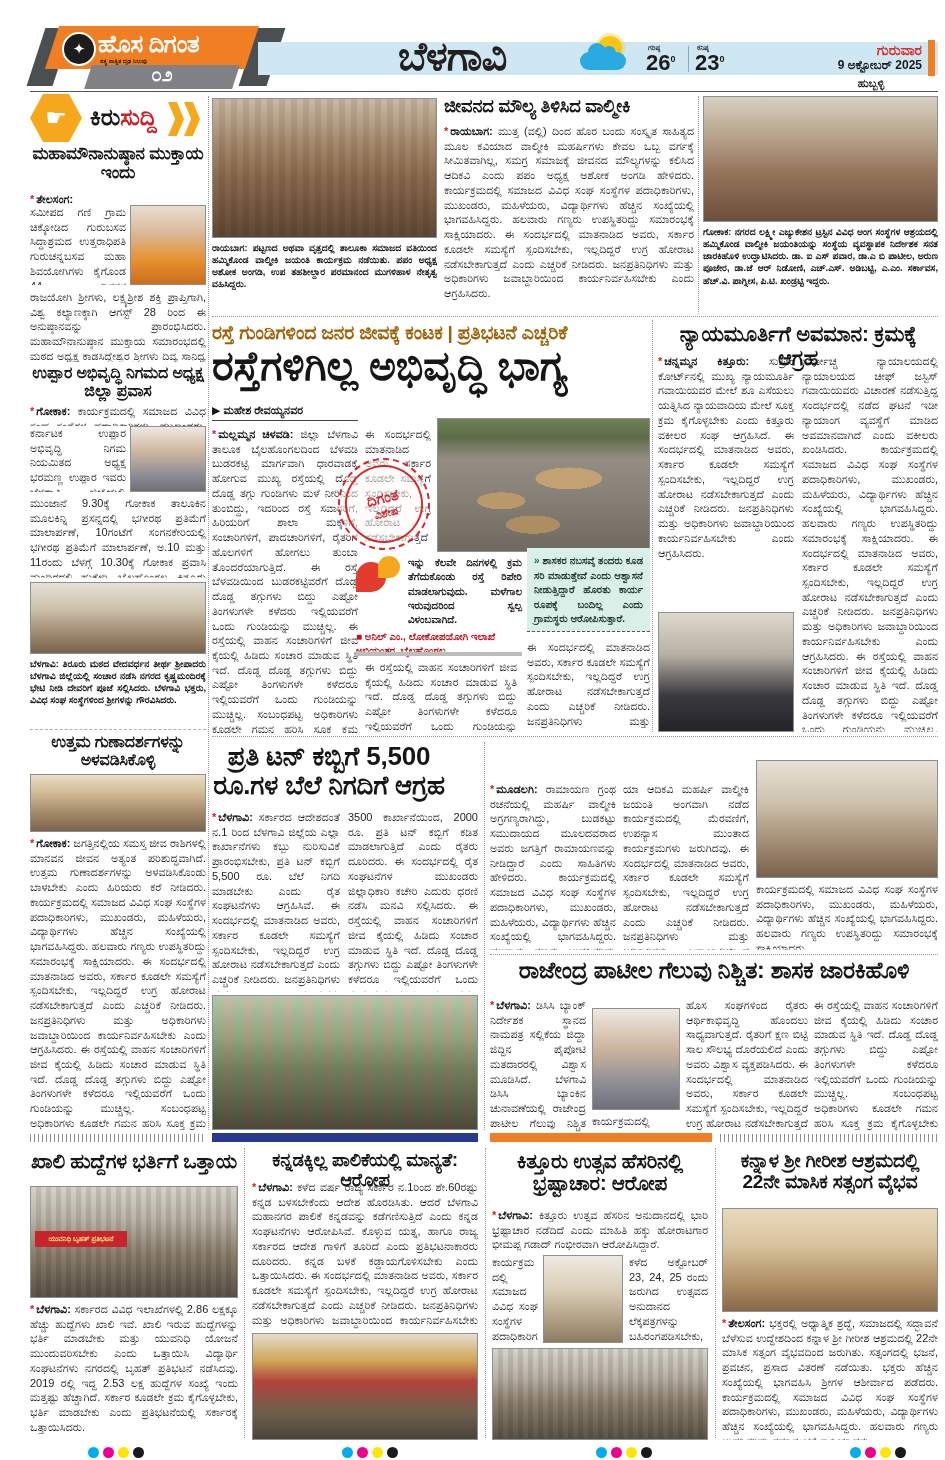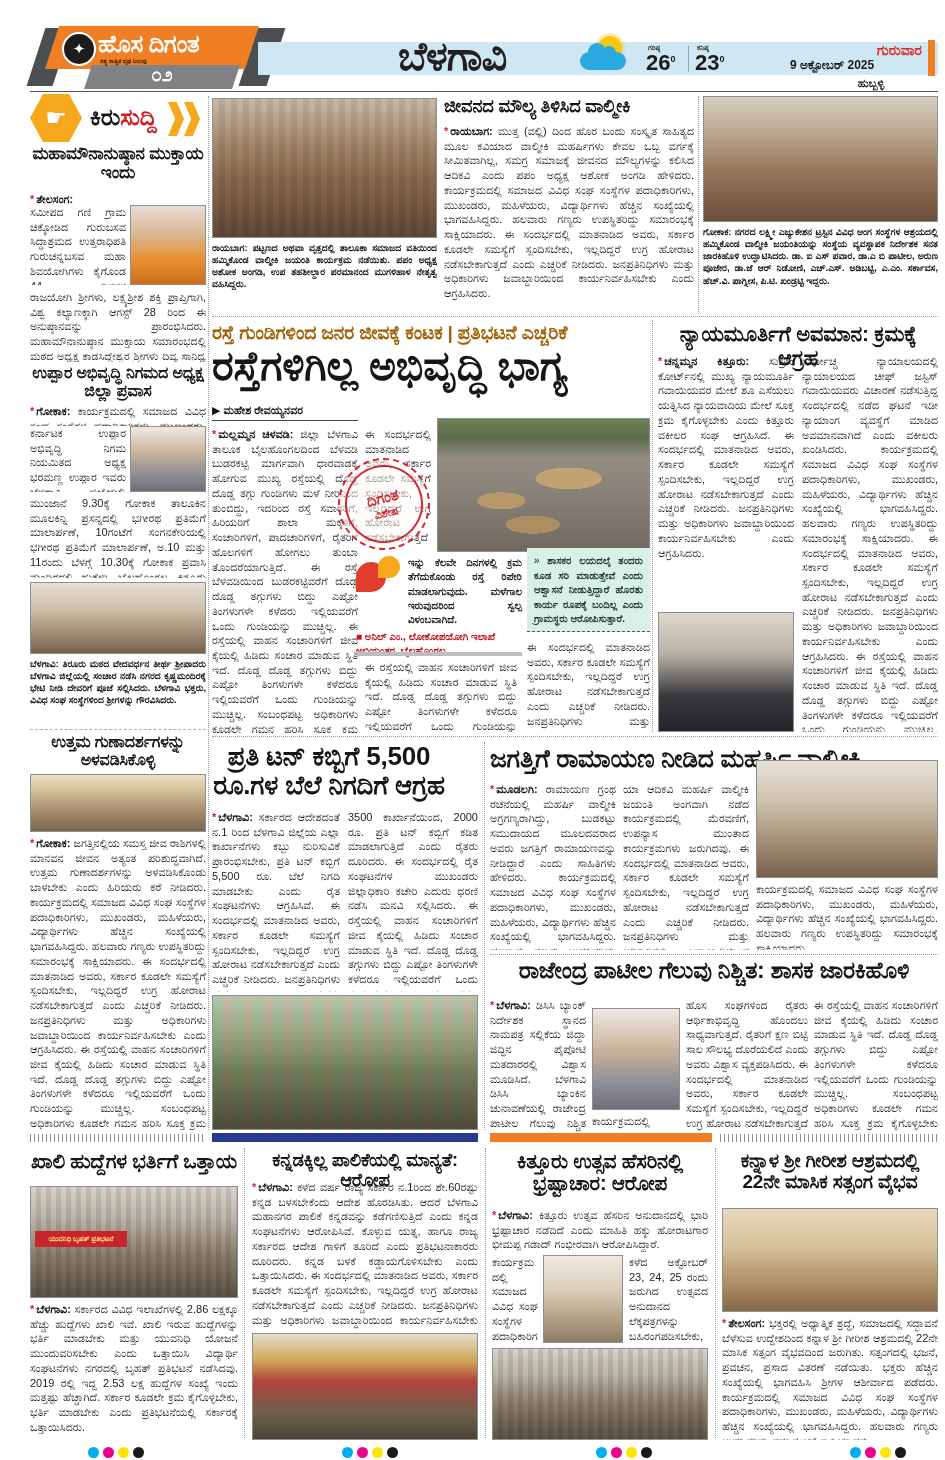--- a/index.html
+++ b/index.html
@@ -100,21 +100,21 @@
 
   <div class="abs sun" style="left:598px;top:36px;"></div>
   <div class="abs cloud" style="left:580px;top:52px;"></div>
   <div class="abs temp-lbl" style="left:648px;top:44px;">ಗರಿಷ್ಠ</div>
   <div class="abs temp-big" style="left:646px;top:52px;"><span>26</span><sup>0</sup></div>
   <div class="abs" style="left:688px;top:46px;height:26px;border-left:1px solid #8aa8b8;"></div>
   <div class="abs temp-lbl" style="left:697px;top:44px;">ಕನಿಷ್ಠ</div>
   <div class="abs temp-big" style="left:695px;top:52px;"><span>23</span><sup>0</sup></div>
 
   <div class="abs day-red" style="left:790px;top:42px;width:132px;text-align:right;">ಗುರುವಾರ</div>
-  <div class="abs date-blk" style="left:790px;top:58px;width:132px;text-align:left;">9 ಅಕ್ಟೋಬರ್ 2025</div>
+  <div class="abs date-blk" style="left:790px;top:58px;width:132px;text-align:right;">9 ಅಕ್ಟೋಬರ್ 2025</div>
   <div class="abs city" style="left:820px;top:77px;width:102px;text-align:center;">ಹುಬ್ಬಳ್ಳಿ</div>
   <div class="abs" style="left:928px;top:40px;width:7px;height:36px;background:#f07f23;"></div>
   <div class="abs" style="left:30px;top:91px;width:908px;border-top:1.5px solid #555;"></div>
 
   <div class="abs vdot" style="left:208px;top:96px;height:1034px;"></div>
   <div class="abs vdot" style="left:698px;top:96px;height:218px;"></div>
   <div class="abs vdot" style="left:652px;top:320px;height:412px;"></div>
   <div class="abs hdot" style="left:212px;top:316px;width:726px;"></div>
   <div class="abs hdot" style="left:212px;top:736px;width:726px;"></div>
   <div class="abs vdot" style="left:484px;top:742px;height:388px;"></div>
@@ -199,21 +199,21 @@
 
   <div class="abs" style="left:356px;top:556px;width:166px;height:94px;">
     <div class="qmark q-red"></div>
     <div class="qmark q-yel"></div>
     <div class="quote-txt" style="margin-left:52px;">ಇನ್ನು ಕೆಲವೇ ದಿನಗಳಲ್ಲಿ ಕ್ರಮ ತೆಗೆದುಕೊಂಡು ರಸ್ತೆ ರಿಪೇರಿ ಮಾಡಲಾಗುವುದು. ಮಳೆಗಾಲ ಇರುವುದರಿಂದ ಸ್ವಲ್ಪ ವಿಳಂಬವಾಗಿದೆ.</div>
     <div class="attrib" style="margin-top:3px;">■ <span>ಅನಿಲ್ ಎಂ., ಲೋಕೋಪಯೋಗಿ ಇಲಾಖೆ ಅಭಿಯಂತರ, ಬೈಲಹೊಂಗಲ</span></div>
   </div>
   <div class="abs" style="left:356px;top:652px;width:166px;height:4px;background:#bdbdbd;"></div>
 
   <div class="abs tealbox" style="left:527px;top:548px;width:123px;height:84px;padding:6px 7px;box-sizing:border-box;">
-    <div class="teal-txt"><span style="color:#0e6e5c;font-weight:800;">»</span> <span>ಶಾಸಕರ ಲಯದಲ್ಕೆ ತಂದರು ಕೂಡ ಸರಿ ಮಾಡುತ್ತೇವೆ ಎಂದು ಆಶ್ವಾಸನೆ ನೀಡುತ್ತಿದ್ದಾರೆ ಹೊರತು ಕಾರ್ಯ ರೂಪಕ್ಕೆ ಬಂದಿಲ್ಲ ಎಂದು ಗ್ರಾಮಸ್ಥರು ಆರೋಪಿಸುತ್ತಾರೆ.</span></div>
+    <div class="teal-txt"><span style="color:#0e6e5c;font-weight:800;">»</span> <span>ಶಾಸಕರ ನಬಸವ್ಕೆ ತಂದರು ಕೂಡ ಸರಿ ಮಾಡುತ್ತೇವೆ ಎಂದು ಆಶ್ವಾಸನೆ ನೀಡುತ್ತಿದ್ದಾರೆ ಹೊರತು ಕಾರ್ಯ ರೂಪಕ್ಕೆ ಬಂದಿಲ್ಲ ಎಂದು ಗ್ರಾಮಸ್ಥರು ಆರೋಪಿಸುತ್ತಾರೆ.</span></div>
   </div>
 
   <div class="abs body" style="left:365px;top:660px;width:152px;height:72px;">ಈ ರಸ್ತೆಯಲ್ಲಿ ವಾಹನ ಸಂಚಾರಿಗಳಿಗೆ ಜೀವ ಕೈಯಲ್ಲಿ ಹಿಡಿದು ಸಂಚಾರ ಮಾಡುವ ಸ್ಥಿತಿ ಇದೆ. ದೊಡ್ಡ ದೊಡ್ಡ ತಗ್ಗುಗಳು ಬಿದ್ದು ಎಷ್ಟೋ ತಿಂಗಳುಗಳೇ ಕಳೆದರೂ ಇಲ್ಲಿಯವರೆಗೆ ಒಂದು ಗುಂಡಿಯನ್ನು ಮುಚ್ಚಿಲ್ಲ. ಸಂಬಂಧಪಟ್ಟ ಅಧಿಕಾರಿಗಳು ಕೂಡಲೇ ಗಮನ ಹರಿಸಿ ಸೂಕ್ತ ಕ್ರಮ ಕೈಗೊಳ್ಳಬೇಕು ಎಂದು ಗ್ರಾಮಸ್ಥರು ಒತ್ತಾಯಿಸಿದ್ದಾರೆ.</div>
   <div class="abs body" style="left:527px;top:640px;width:123px;height:92px;">ಈ ಸಂದರ್ಭದಲ್ಲಿ ಮಾತನಾಡಿದ ಅವರು, ಸರ್ಕಾರ ಕೂಡಲೇ ಸಮಸ್ಯೆಗೆ ಸ್ಪಂದಿಸಬೇಕು, ಇಲ್ಲದಿದ್ದರೆ ಉಗ್ರ ಹೋರಾಟ ನಡೆಸಬೇಕಾಗುತ್ತದೆ ಎಂದು ಎಚ್ಚರಿಕೆ ನೀಡಿದರು. ಜನಪ್ರತಿನಿಧಿಗಳು ಮತ್ತು ಅಧಿಕಾರಿಗಳು ಜವಾಬ್ದಾರಿಯಿಂದ ಕಾರ್ಯನಿರ್ವಹಿಸಬೇಕು ಎಂದು ಆಗ್ರಹಿಸಿದರು.</div>
 
   <div class="abs hl hl-c" style="left:658px;top:322px;width:280px;font-size:21px;">ನ್ಯಾಯಮೂರ್ತಿಗೆ ಅವಮಾನ: ಕ್ರಮಕ್ಕೆ ಆಗ್ರಹ</div>
   <div class="abs body" style="left:658px;top:354px;width:136px;height:254px;">
     <span class="star">*</span><span class="dl">ಚನ್ನಮ್ಮನ ಕಿತ್ತೂರು:</span>
     <span>ಸುಪ್ರೀಂ ಕೋರ್ಟ್‌ನಲ್ಲಿ ಮುಖ್ಯ ನ್ಯಾಯಮೂರ್ತಿ ಗವಾಯಿಯವರ ಮೇಲೆ ಶೂ ಎಸೆಯಲು ಯತ್ನಿಸಿದ ನ್ಯಾಯವಾದಿಯ ಮೇಲೆ ಸೂಕ್ತ ಕ್ರಮ ಕೈಗೊಳ್ಳಬೇಕು ಎಂದು ಕಿತ್ತೂರು ವಕೀಲರ ಸಂಘ ಆಗ್ರಹಿಸಿದೆ.</span>
     <span>ಈ ಸಂದರ್ಭದಲ್ಲಿ ಮಾತನಾಡಿದ ಅವರು, ಸರ್ಕಾರ ಕೂಡಲೇ ಸಮಸ್ಯೆಗೆ ಸ್ಪಂದಿಸಬೇಕು, ಇಲ್ಲದಿದ್ದರೆ ಉಗ್ರ ಹೋರಾಟ ನಡೆಸಬೇಕಾಗುತ್ತದೆ ಎಂದು ಎಚ್ಚರಿಕೆ ನೀಡಿದರು. ಜನಪ್ರತಿನಿಧಿಗಳು ಮತ್ತು ಅಧಿಕಾರಿಗಳು ಜವಾಬ್ದಾರಿಯಿಂದ ಕಾರ್ಯನಿರ್ವಹಿಸಬೇಕು ಎಂದು ಆಗ್ರಹಿಸಿದರು.</span>
@@ -231,21 +231,20 @@
     <span class="star">*</span><span class="dl">ಬೆಳಗಾವಿ:</span>
     <span>ಸರ್ಕಾರದ ಆದೇಶದಂತೆ ನ.1 ರಿಂದ ಬೆಳಗಾವಿ ಜಿಲ್ಲೆಯ ಎಲ್ಲಾ ಕಾರ್ಖಾನೆಗಳು ಕಬ್ಬು ನುರಿಸುವಿಕೆ ಪ್ರಾರಂಭಿಸಬೇಕು, ಪ್ರತಿ ಟನ್ ಕಬ್ಬಿಗೆ 5,500 ರೂ. ಬೆಲೆ ನಿಗದಿ ಮಾಡಬೇಕು ಎಂದು ರೈತ ಸಂಘಟನೆಗಳು ಆಗ್ರಹಿಸಿವೆ.</span>
     <span>ಈ ಸಂದರ್ಭದಲ್ಲಿ ಮಾತನಾಡಿದ ಅವರು, ಸರ್ಕಾರ ಕೂಡಲೇ ಸಮಸ್ಯೆಗೆ ಸ್ಪಂದಿಸಬೇಕು, ಇಲ್ಲದಿದ್ದರೆ ಉಗ್ರ ಹೋರಾಟ ನಡೆಸಬೇಕಾಗುತ್ತದೆ ಎಂದು ಎಚ್ಚರಿಕೆ ನೀಡಿದರು. ಜನಪ್ರತಿನಿಧಿಗಳು ಮತ್ತು ಅಧಿಕಾರಿಗಳು ಜವಾಬ್ದಾರಿಯಿಂದ ಕಾರ್ಯನಿರ್ವಹಿಸಬೇಕು ಎಂದು ಆಗ್ರಹಿಸಿದರು.</span>
   </div>
   <div class="abs body" style="left:348px;top:810px;width:130px;height:182px;">
     <span>3500 ಕಾರ್ಖಾನೆಯಿಂದ, 2000 ರೂ. ಪ್ರತಿ ಟನ್ ಕಬ್ಬಿಗೆ ಕಡಿತ ಮಾಡಲಾಗುತ್ತಿದೆ ಎಂದು ರೈತರು ದೂರಿದರು. ಈ ಸಂದರ್ಭದಲ್ಲಿ ರೈತ ಸಂಘಟನೆಗಳ ಮುಖಂಡರು ಜಿಲ್ಲಾಧಿಕಾರಿ ಕಚೇರಿ ಎದುರು ಧರಣಿ ನಡೆಸಿ ಮನವಿ ಸಲ್ಲಿಸಿದರು.</span>
     <span>ಈ ರಸ್ತೆಯಲ್ಲಿ ವಾಹನ ಸಂಚಾರಿಗಳಿಗೆ ಜೀವ ಕೈಯಲ್ಲಿ ಹಿಡಿದು ಸಂಚಾರ ಮಾಡುವ ಸ್ಥಿತಿ ಇದೆ. ದೊಡ್ಡ ದೊಡ್ಡ ತಗ್ಗುಗಳು ಬಿದ್ದು ಎಷ್ಟೋ ತಿಂಗಳುಗಳೇ ಕಳೆದರೂ ಇಲ್ಲಿಯವರೆಗೆ ಒಂದು ಗುಂಡಿಯನ್ನು ಮುಚ್ಚಿಲ್ಲ. ಸಂಬಂಧಪಟ್ಟ ಅಧಿಕಾರಿಗಳು ಕೂಡಲೇ ಗಮನ ಹರಿಸಿ ಸೂಕ್ತ ಕ್ರಮ ಕೈಗೊಳ್ಳಬೇಕು ಎಂದು ಗ್ರಾಮಸ್ಥರು ಒತ್ತಾಯಿಸಿದ್ದಾರೆ.</span>
   </div>
   <div class="abs photo ph-farmers" style="left:212px;top:995px;width:266px;height:135px;"></div>
 
-  <div class="abs hl" style="left:490px;top:744px;width:450px;font-size:25px;">ಜಗತ್ತಿಗೆ ರಾಮಾಯಣ ನೀಡಿದ ಮಹರ್ಷಿ ವಾಲ್ಮೀಕಿ</div>
   <div class="abs body" style="left:490px;top:782px;width:126px;height:168px;">
     <span class="star">*</span><span class="dl">ಮೂಡಲಗಿ:</span>
     <span>ರಾಮಾಯಣ ಗ್ರಂಥ ರಚನೆಯಲ್ಲಿ ಮಹರ್ಷಿ ವಾಲ್ಮೀಕಿ ಅಗ್ರಗಣ್ಯರಾಗಿದ್ದು, ಬುಡಕಟ್ಟು ಸಮುದಾಯದ ಮೂಲದವರಾದ ಅವರು ಜಗತ್ತಿಗೆ ರಾಮಾಯಣವನ್ನು ನೀಡಿದ್ದಾರೆ ಎಂದು ಸಾಹಿತಿಗಳು ಹೇಳಿದರು.</span>
     <span>ಕಾರ್ಯಕ್ರಮದಲ್ಲಿ ಸಮಾಜದ ವಿವಿಧ ಸಂಘ ಸಂಸ್ಥೆಗಳ ಪದಾಧಿಕಾರಿಗಳು, ಮುಖಂಡರು, ಮಹಿಳೆಯರು, ವಿದ್ಯಾರ್ಥಿಗಳು ಹೆಚ್ಚಿನ ಸಂಖ್ಯೆಯಲ್ಲಿ ಭಾಗವಹಿಸಿದ್ದರು. ಹಲವಾರು ಗಣ್ಯರು ಉಪಸ್ಥಿತರಿದ್ದು ಸಮಾರಂಭಕ್ಕೆ ಸಾಕ್ಷಿಯಾದರು.</span>
   </div>
   <div class="abs body" style="left:623px;top:782px;width:126px;height:168px;">
     <span>ಯಾ ಆದಿಕವಿ ಮಹರ್ಷಿ ವಾಲ್ಮೀಕಿ ಜಯಂತಿ ಅಂಗವಾಗಿ ನಡೆದ ಕಾರ್ಯಕ್ರಮದಲ್ಲಿ ಮೆರವಣಿಗೆ, ಉಪನ್ಯಾಸ ಮುಂತಾದ ಕಾರ್ಯಕ್ರಮಗಳು ಜರುಗಿದವು.</span>
     <span>ಈ ಸಂದರ್ಭದಲ್ಲಿ ಮಾತನಾಡಿದ ಅವರು, ಸರ್ಕಾರ ಕೂಡಲೇ ಸಮಸ್ಯೆಗೆ ಸ್ಪಂದಿಸಬೇಕು, ಇಲ್ಲದಿದ್ದರೆ ಉಗ್ರ ಹೋರಾಟ ನಡೆಸಬೇಕಾಗುತ್ತದೆ ಎಂದು ಎಚ್ಚರಿಕೆ ನೀಡಿದರು. ಜನಪ್ರತಿನಿಧಿಗಳು ಮತ್ತು ಅಧಿಕಾರಿಗಳು ಜವಾಬ್ದಾರಿಯಿಂದ ಕಾರ್ಯನಿರ್ವಹಿಸಬೇಕು ಎಂದು ಆಗ್ರಹಿಸಿದರು.</span>
   </div>
   <div class="abs photo ph-group" style="left:756px;top:760px;width:182px;height:118px;"></div>

